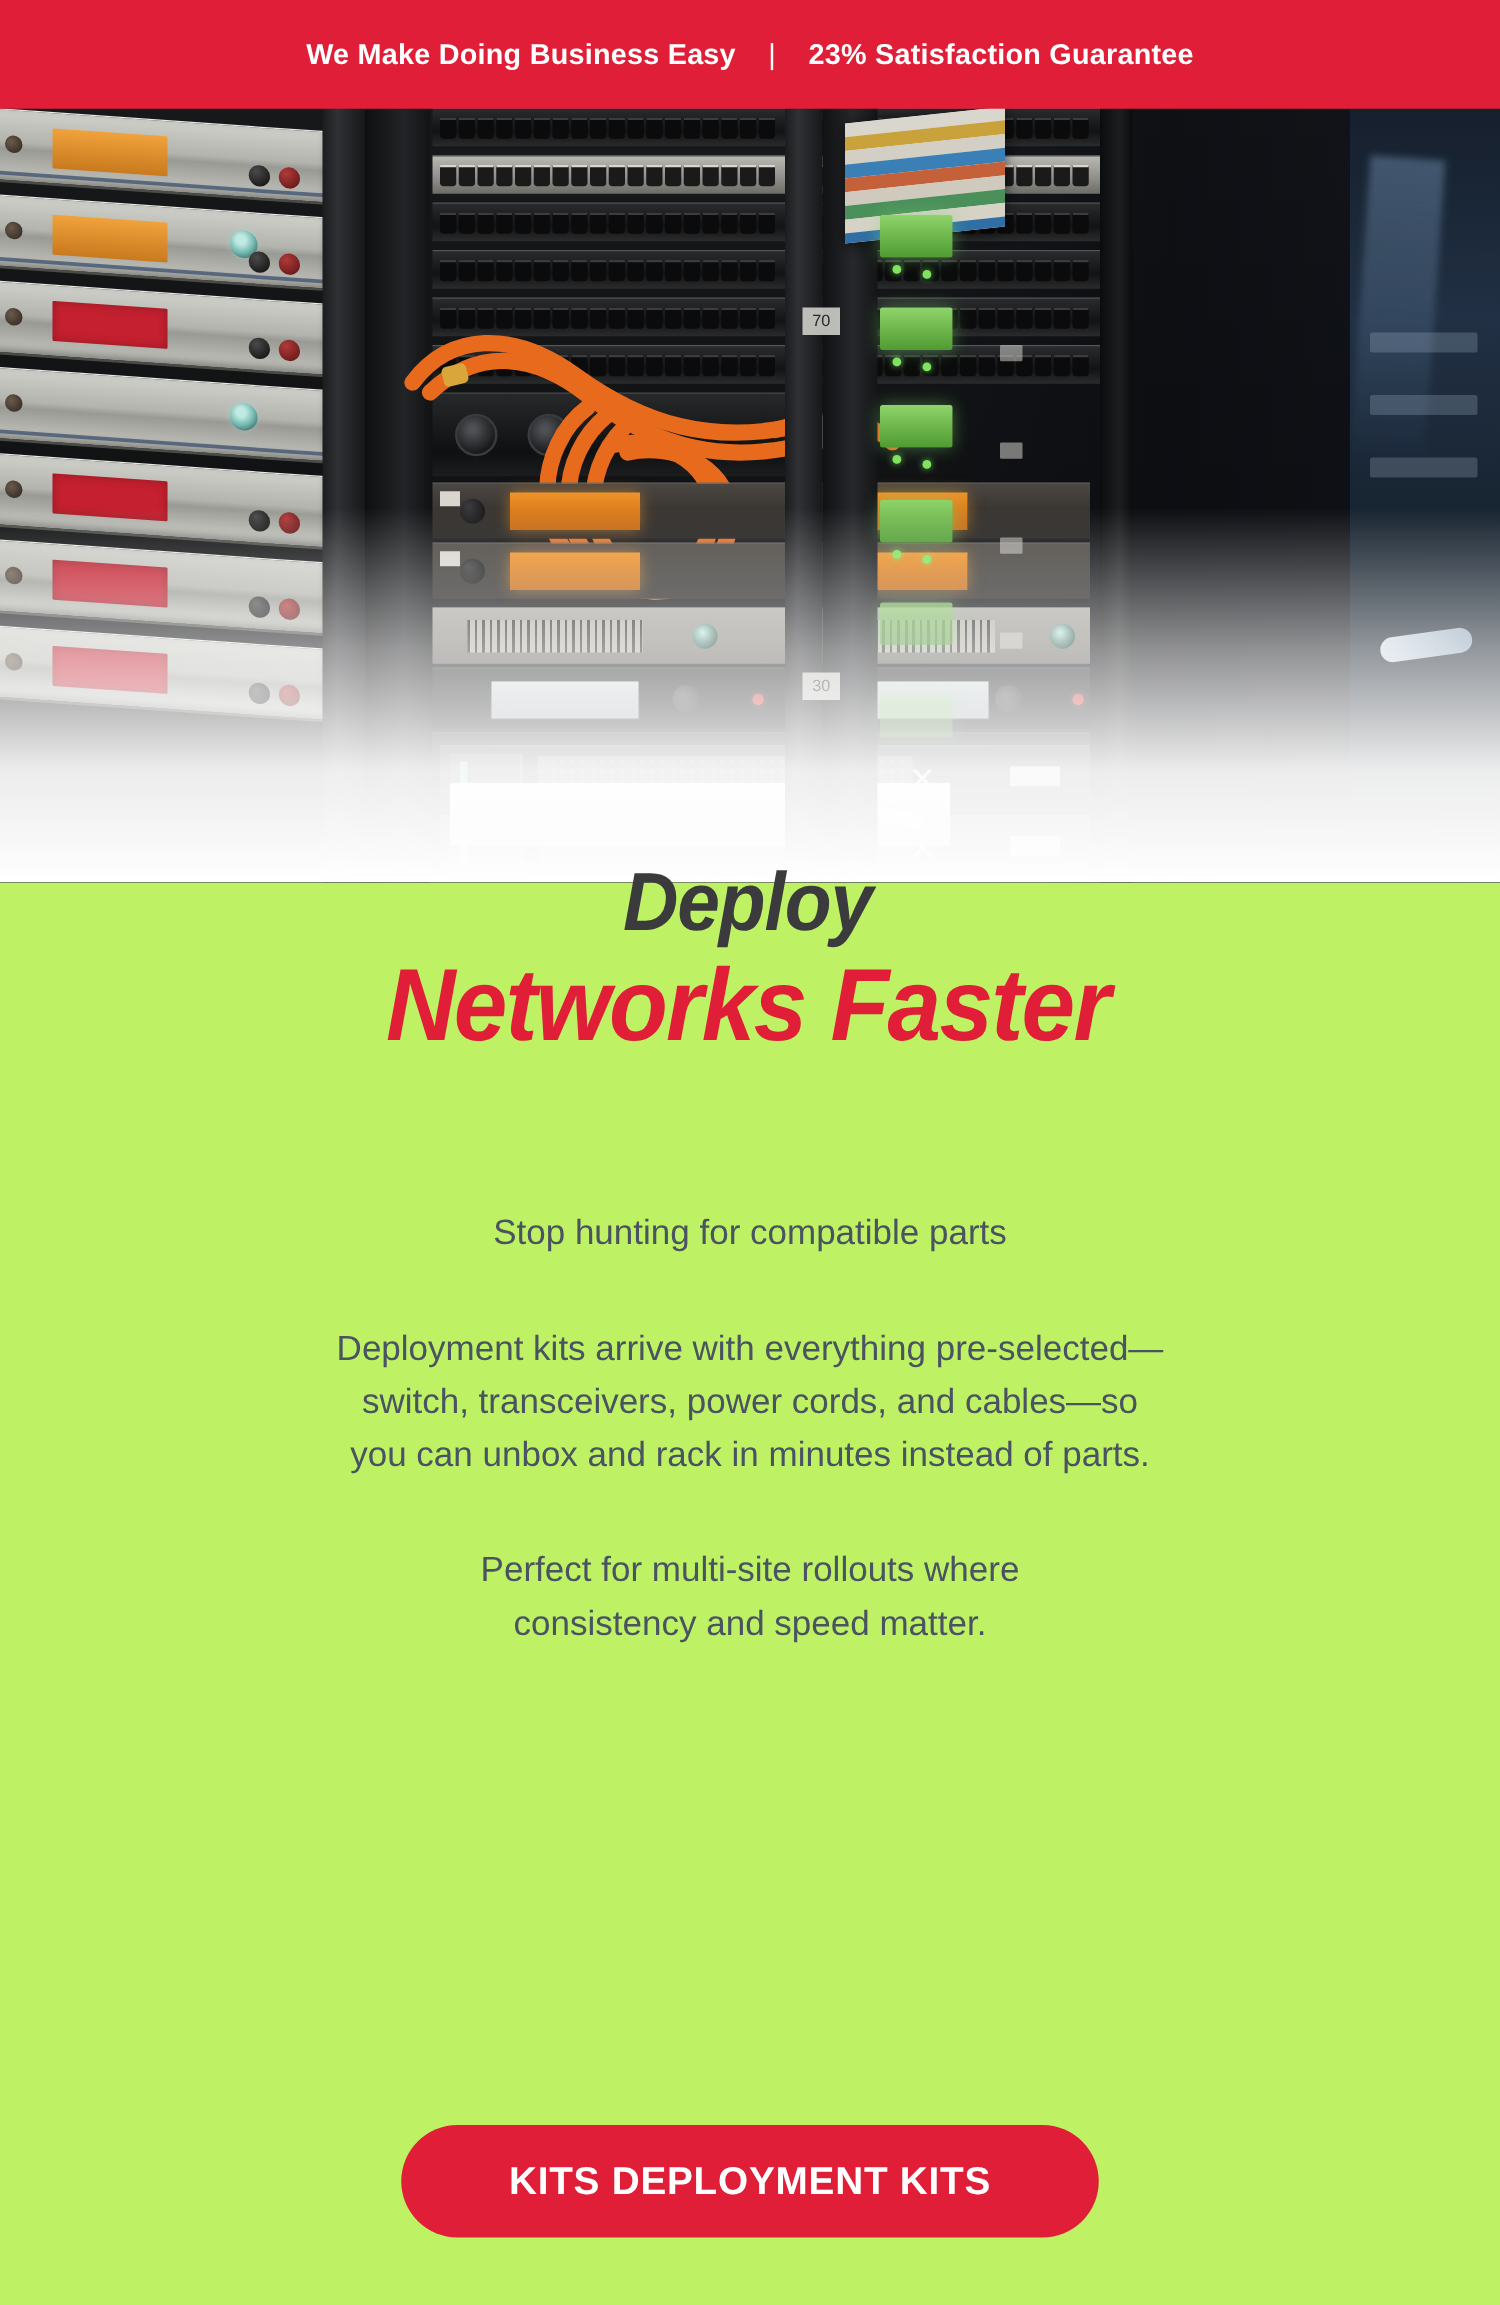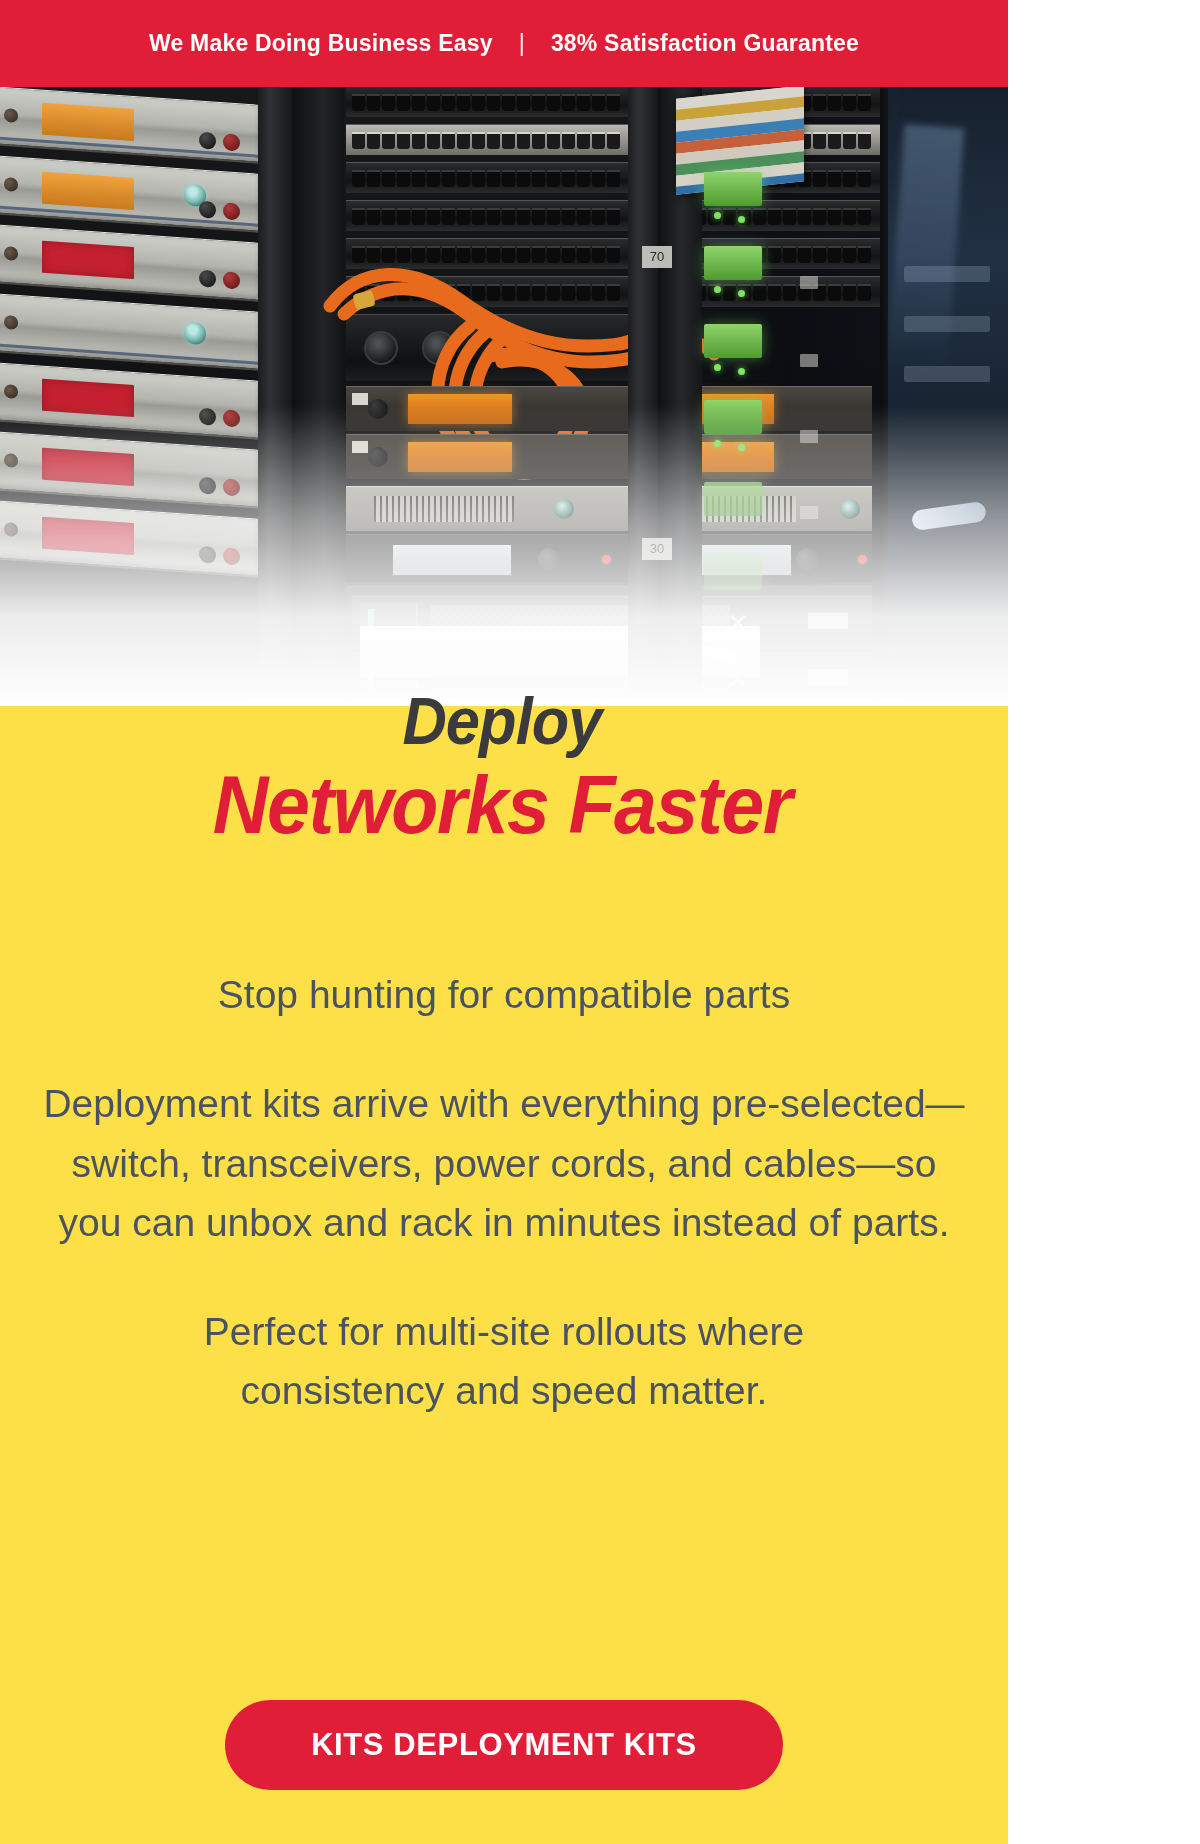--- a/index.html
+++ b/index.html
@@ -9,23 +9,23 @@
   }
   body {
     width: 1200px;
     height: 1844px;
     font-family: "Liberation Sans", sans-serif;
     overflow: hidden;
   }
 
   .email-wrap {
     position: relative;
-    width: 1008px;
+    width: 1200px;
     height: 1844px;
-    background: #fde047;
+    background: #bef264;
     overflow: hidden;
   }
 
   
   .promo-bar {
     position: relative;
     width: 100%;
     height: 87px;
     background: #E01E37;
     display: flex;
@@ -475,21 +475,21 @@
     transform: scaleX(0.94);
   }
 
   
   .body-copy {
     position: absolute;
     left: 0; right: 0;
     top: 965px;
     text-align: center;
     color: #4a5361;
-    font-size: 39px;
+    font-size: 28px;
     line-height: 1.52;
     font-family: "Liberation Sans Narrow", "Liberation Sans", sans-serif;
     z-index: 6;
   }
   .body-copy p { margin: 0; padding: 0; }
   .para-gap { height: 50px; }
 
   
   .cta-wrap {
     position: absolute;
@@ -517,21 +517,21 @@
 </style>
 </head>
 <body>
 
 <div class="email-wrap">
 
   <div class="promo-bar">
     <div class="promo-inner">
       <span>We Make Doing Business Easy</span>
       <span class="promo-divider">|</span>
-      <span>38% Satisfaction Guarantee</span>
+      <span>23% Satisfaction Guarantee</span>
     </div>
   </div>
 
   <div class="hero">
     <div class="hero-photo"></div>
 
     <div class="rack-left">
       <div class="u-unit">
         <span class="knob"></span>
         <span class="label-amber"></span>

